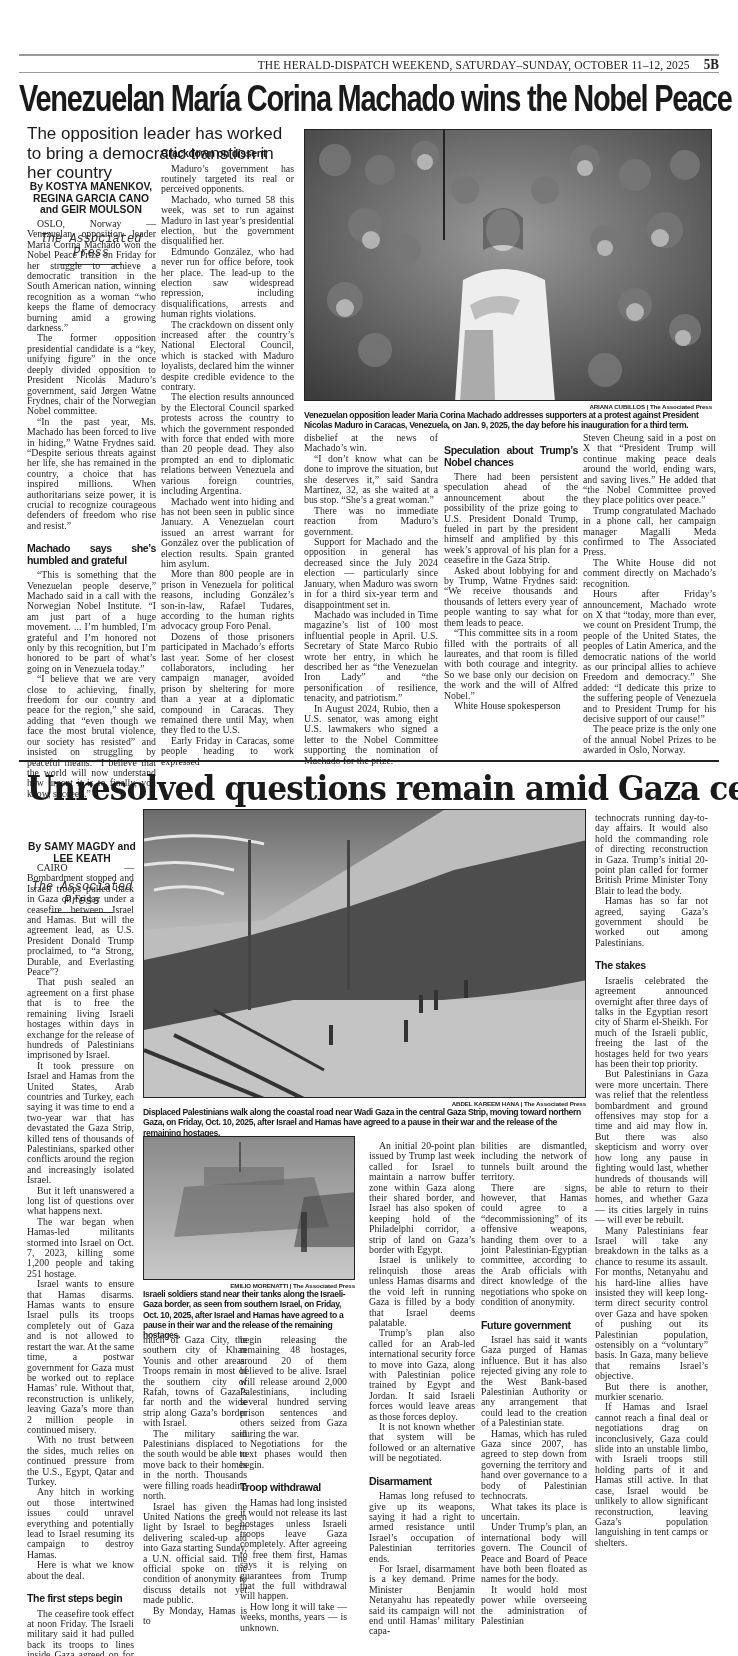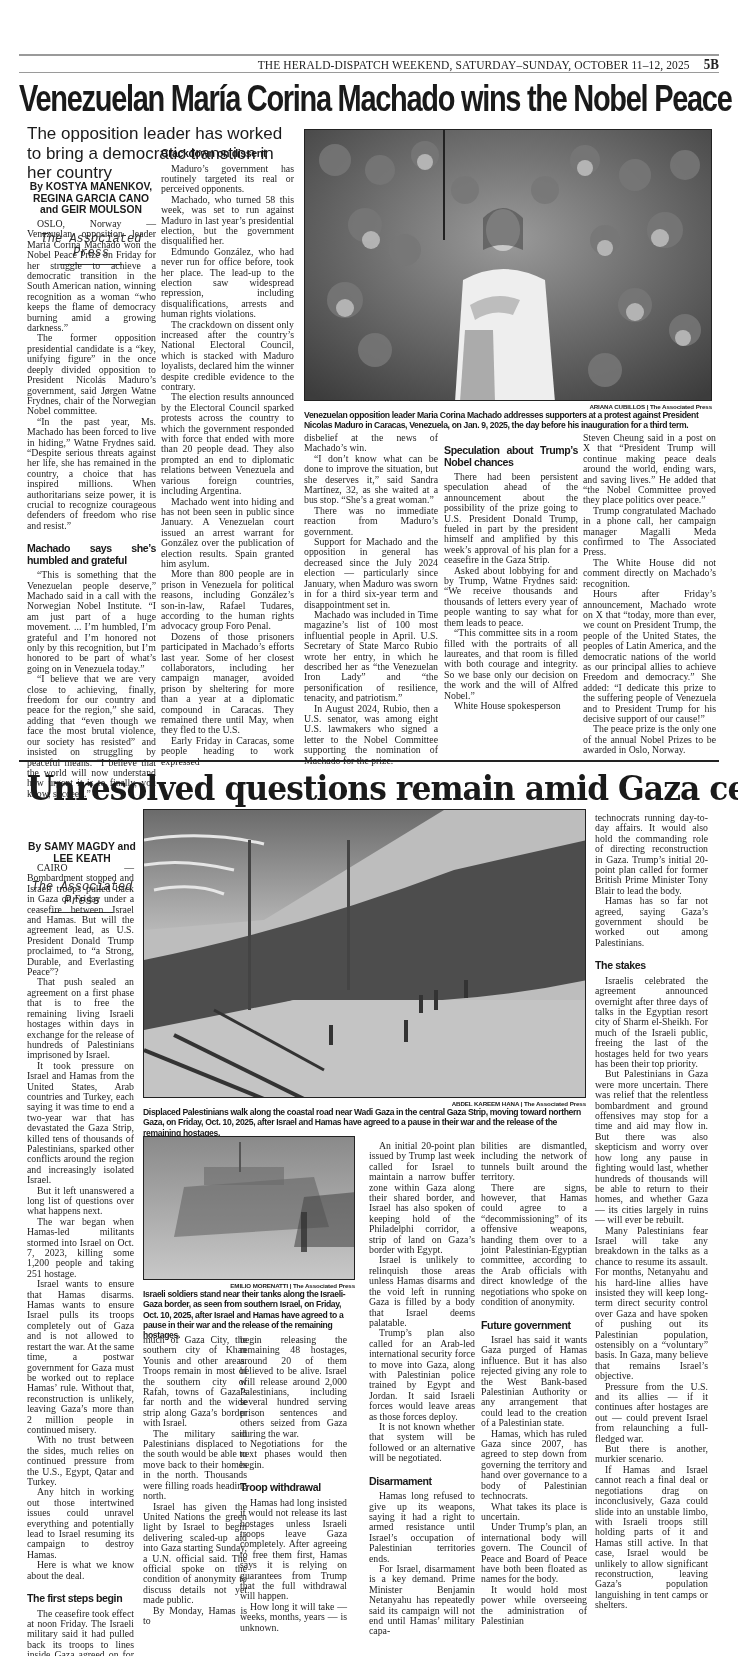--- a/index.html
+++ b/index.html
@@ -261,16 +261,15 @@
     <p>Under Trump’s plan, an international body will govern. The Council of Peace and Board of Peace have both been floated as names for the body.</p>
     <p>It would hold most power while overseeing the administration of Palestinian</p>
   </div>
 <div class="col" style="left:595px; top:813px; width:113px;" id="s2c6">
     <p class="noind">technocrats running day-to-day affairs. It would also hold the commanding role of directing reconstruction in Gaza. Trump’s initial 20-point plan called for former British Prime Minister Tony Blair to lead the body.</p>
     <p>Hamas has so far not agreed, saying Gaza’s government should be worked out among Palestinians.</p>
     <div class="subhed">The stakes</div>
     <p>Israelis celebrated the agreement announced overnight after three days of talks in the Egyptian resort city of Sharm el-Sheikh. For much of the Israeli public, freeing the last of the hostages held for two years has been their top priority.</p>
     <p>But Palestinians in Gaza were more uncertain. There was relief that the relentless bombardment and ground offensives may stop for a time and aid may flow in. But there was also skepticism and worry over how long any pause in fighting would last, whether hundreds of thousands will be able to return to their homes, and whether Gaza — its cities largely in ruins — will ever be rebuilt.</p>
     <p>Many Palestinians fear Israel will take any breakdown in the talks as a chance to resume its assault. For months, Netanyahu and his hard-line allies have insisted they will keep long-term direct security control over Gaza and have spoken of pushing out its Palestinian population, ostensibly on a “voluntary” basis. In Gaza, many believe that remains Israel’s objective.</p>
-    <p>Pressure from the U.S. and its allies — if it continues after hostages are out — could prevent Israel from relaunching a full-fledged war.</p>
     <p>But there is another, murkier scenario.</p>
     <p>If Hamas and Israel cannot reach a final deal or negotiations drag on inconclusively, Gaza could slide into an unstable limbo, with Israeli troops still holding parts of it and Hamas still active. In that case, Israel would be unlikely to allow significant reconstruction, leaving Gaza’s population languishing in tent camps or shelters.</p>
   </div>
 
 </body></html>

